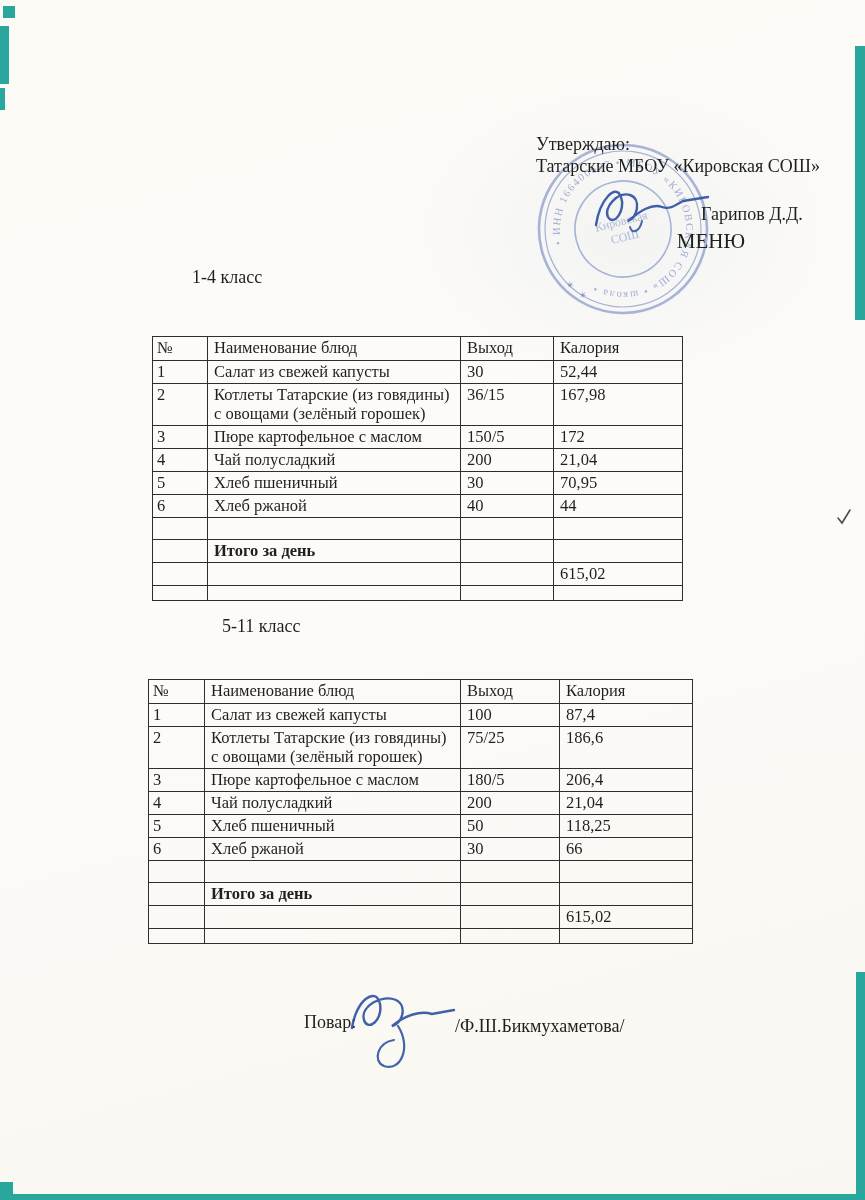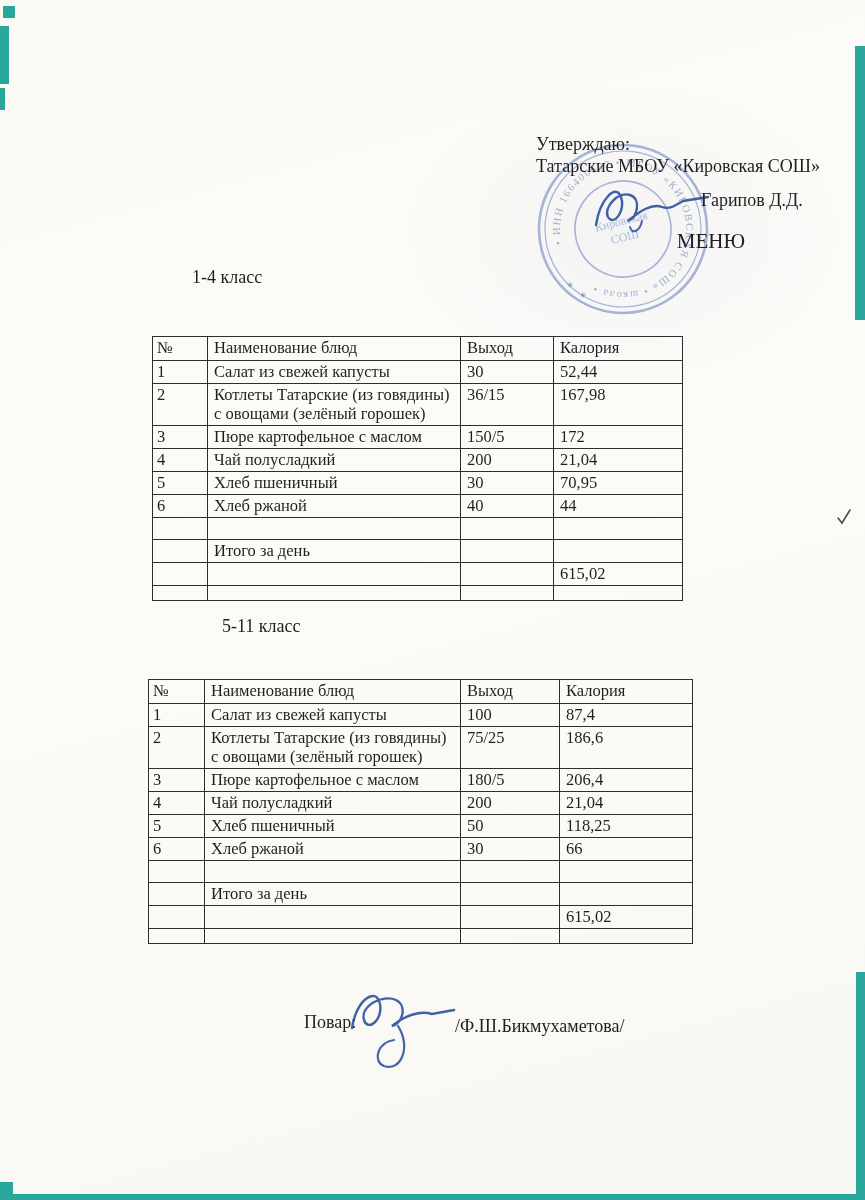--- a/index.html
+++ b/index.html
@@ -16,21 +16,21 @@
   .center-line{position:absolute;left:145px;width:600px;text-align:right;font-size:21px;white-space:nowrap}
   table.menu{position:absolute;border-collapse:collapse;table-layout:fixed;background:transparent}
   .menu td{
     border:1.5px solid #2e2e2e;padding:1px 6px 2px 6px;height:20px;
     font-size:16.5px;line-height:19px;vertical-align:top;overflow:hidden;
     font-family:"Liberation Serif",serif;
   }
   .menu td:first-child{padding-left:4px}
   .menu tr.hdr td{height:24px}
   .menu tr.gap td{height:22px}
-  .menu tr.total td{font-weight:normal}
+  .menu tr.total td{font-weight:bold}
   .menu tr.tail td{height:15px}
   .stamp{position:absolute;left:534px;top:140px;width:178px;height:178px;transform:rotate(-14deg)}
   .sig{position:absolute}
 </style>
 </head>
 <body>
 
 <div class="scan">
 
   <div class="edge" style="left:3px;top:6px;width:12px;height:12px"></div>
@@ -63,21 +63,21 @@
 
   <svg class="sig" style="left:590px;top:175px" width="125" height="68" viewBox="0 0 125 68">
     <path d="M6 50 C10 24, 26 8, 31 22 C36 35, 24 52, 18 42 C13 33, 28 16, 40 20 C52 24, 47 44, 38 46 C50 36, 62 28, 72 32 C80 35, 86 30, 93 26 L118 22" fill="none" stroke="#2b4fa0" stroke-width="2.4" stroke-linecap="round" stroke-opacity="0.9"></path>
     <path d="M52 46 C50 56, 42 60, 40 52" fill="none" stroke="#2b4fa0" stroke-width="2" stroke-linecap="round" stroke-opacity="0.85"></path>
   </svg>
 
   <div class="txt" style="left:536px;top:133px">
     <div>Утверждаю:</div>
     <div>Татарские МБОУ «Кировская СОШ»</div>
   </div>
-  <div class="txt" style="left:701px;top:189px">Гарипов Д.Д.</div>
+  <div class="txt" style="left:701px;top:203px">Гарипов Д.Д.</div>
 
   <div class="center-line" style="top:229px">МЕНЮ</div>
 
   <div class="txt" style="left:192px;top:266px">1-4 класс</div>
 
   <table class="menu" style="left:152px;top:336px">
     <colgroup>
         <col style="width:55px">
         <col style="width:253px">
         <col style="width:93px">

